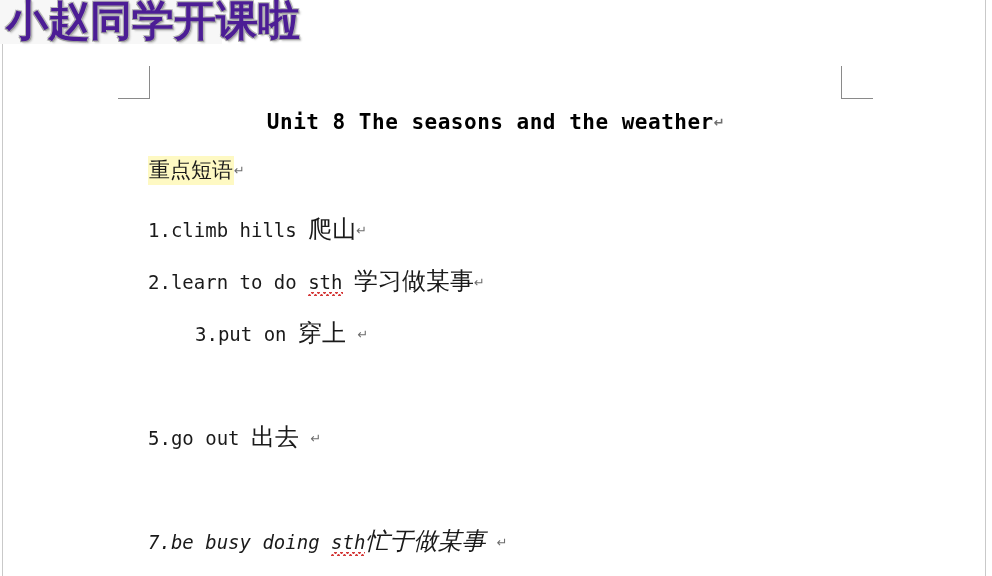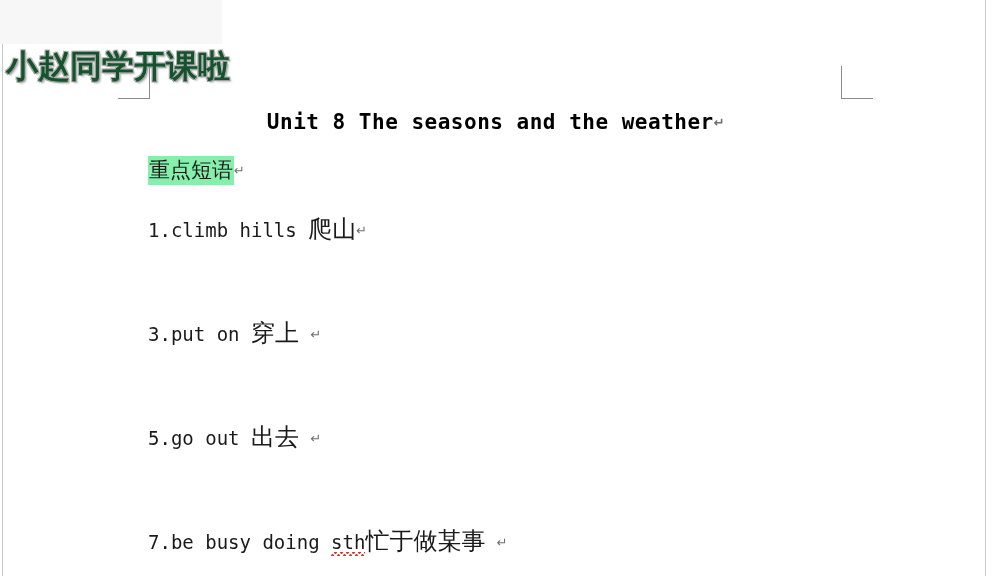--- a/index.html
+++ b/index.html
@@ -35,33 +35,32 @@
     width: 222px;
     height: 44px;
     background: #f7f7f7;
     box-sizing: border-box;
   }
   .watermark-text {
     position: absolute;
     left: 6px;
     top: -1px;
     font-family: "DejaVu Sans", sans-serif;
-    font-size: 32px;
+    font-size: 42px;
     font-weight: bold;
     letter-spacing: 0px;
-    color: #14532d;
+    color: #4c1d95;
     text-shadow:
       -1px -1px 0 #b6b6b6,
        1px -1px 0 #b6b6b6,
       -1px  1px 0 #9e9e9e,
        1px  1px 0 #9e9e9e,
        2px  2px 2px rgba(120,120,120,0.45);
     white-space: nowrap;
     line-height: 44px;
-    margin-top: 45px;
   }
 
   
   .margin-mark {
     position: absolute;
   }
   .margin-mark .v {
     position: absolute;
     width: 1px;
     background: #8a8a8a;
@@ -109,21 +108,21 @@
     font-size: 19px;
     color: #1a1a1a;
     white-space: nowrap;
     line-height: 1;
   }
   .para .cn {
     font-family: "DejaVu Sans", sans-serif;
     font-size: 24px;
   }
   .hl {
-    background: #86efac;
+    background: #fef9c3;
     padding: 3px 1px 4px 1px;
   }
   .hl .cn { font-size: 21px; }
 
   .pilcrow {
     font-family: "DejaVu Sans", sans-serif;
     font-size: 13px;
     color: #6e6e6e;
     vertical-align: 2px;
   }
@@ -142,25 +141,25 @@
       radial-gradient(circle at 1.5px 3.2px, #d43a3a 1.1px, transparent 1.3px),
       radial-gradient(circle at 4.5px 0.8px, #d43a3a 1.1px, transparent 1.3px);
     background-size: 6px 4px;
     background-repeat: repeat-x;
   }
 
   
   .p-highlight { top: 160px; }
   .p-1 { top: 217px; }
   .p-2 { top: 269px; }
-  .p-3 { top: 321px; }
+  .p-3 { top: 321px; margin-left: 47px; }
   .p-4 { top: 373px; }
   .p-5 { top: 425px; }
   .p-6 { top: 477px; }
-  .p-7 { top: 529px; }
+  .p-7 { top: 529px; font-style: italic; }
 </style>
 </head>
 <body>
 
 <div id="screen">
 
   <div class="edge-rule left"></div>
   <div class="edge-rule right"></div>
 
   <div class="doc-body">
@@ -173,20 +172,21 @@
       <div class="v"></div>
       <div class="h"></div>
     </div>
 
     <div class="doc-title"><span>Unit 8 The seasons and the weather</span><span class="pilcrow">↵</span></div>
 
     <div class="para p-highlight"><span class="hl"><span class="cn">重点短语</span></span><span class="pilcrow">↵</span></div>
 
     <div class="para p-1"><span>1.</span><span>climb hills </span><span class="cn">爬山</span><span></span><span class="pilcrow">↵</span></div>
 
+    <div class="para p-2"><span>2.</span><span>learn to do </span><span class="misspell"><span>sth</span><span class="wave"></span></span><span> </span><span class="cn">学习做某事</span><span></span><span class="pilcrow">↵</span></div>
 
     <div class="para p-3"><span>3.</span><span>put on </span><span class="cn">穿上</span><span>  </span><span class="pilcrow">↵</span></div>
 
 
     <div class="para p-5"><span>5.</span><span>go out </span><span class="cn">出去</span><span>    </span><span class="pilcrow">↵</span></div>
 
 
     <div class="para p-7"><span>7.</span><span>be busy doing </span><span class="misspell"><span>sth</span><span class="wave"></span></span><span></span><span class="cn">忙于做某事</span><span>    </span><span class="pilcrow">↵</span></div>
 
   </div>

